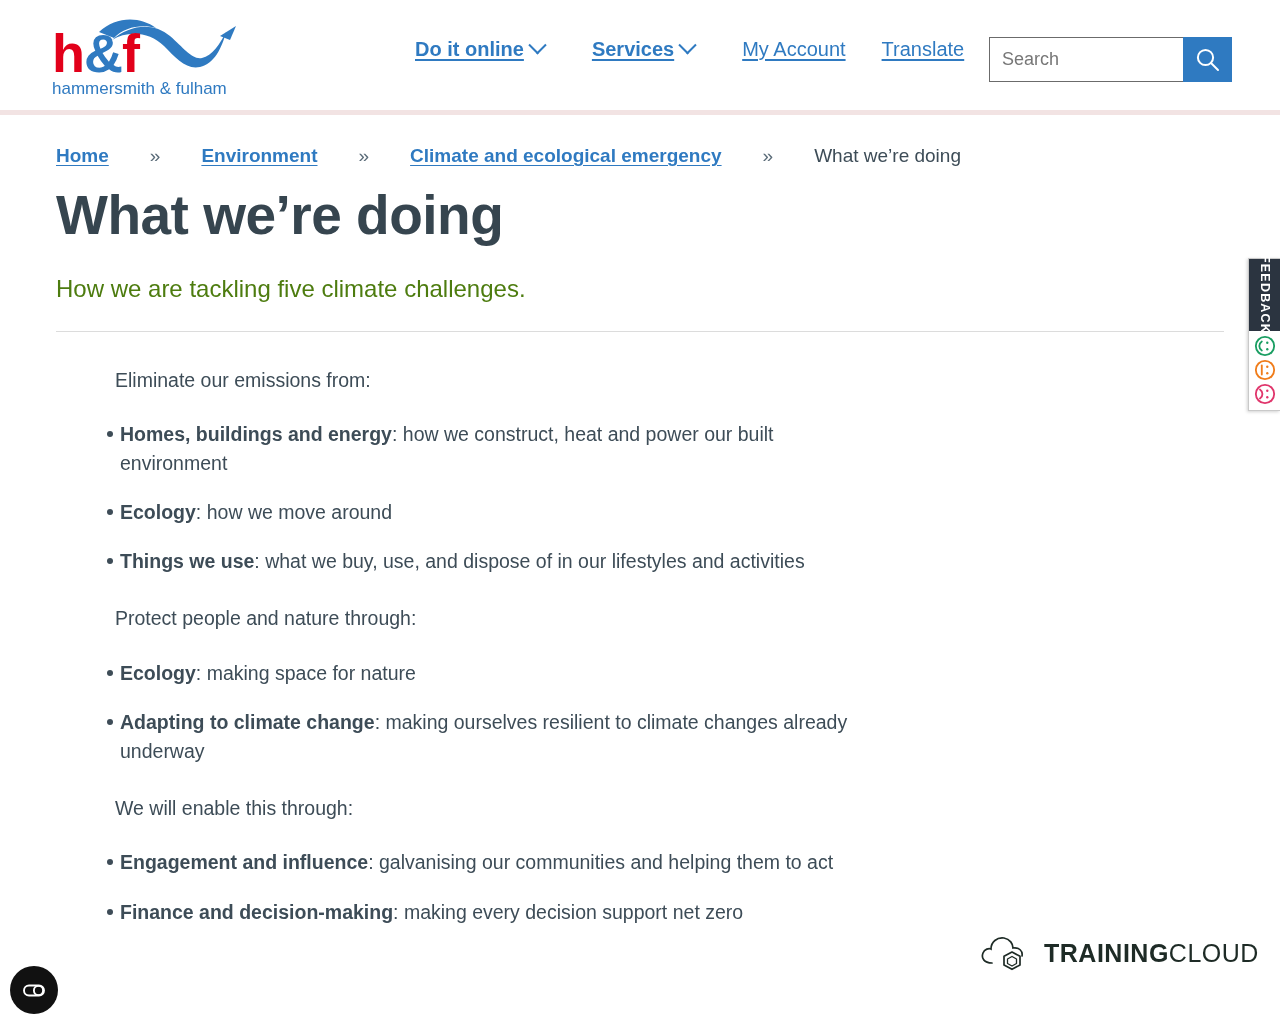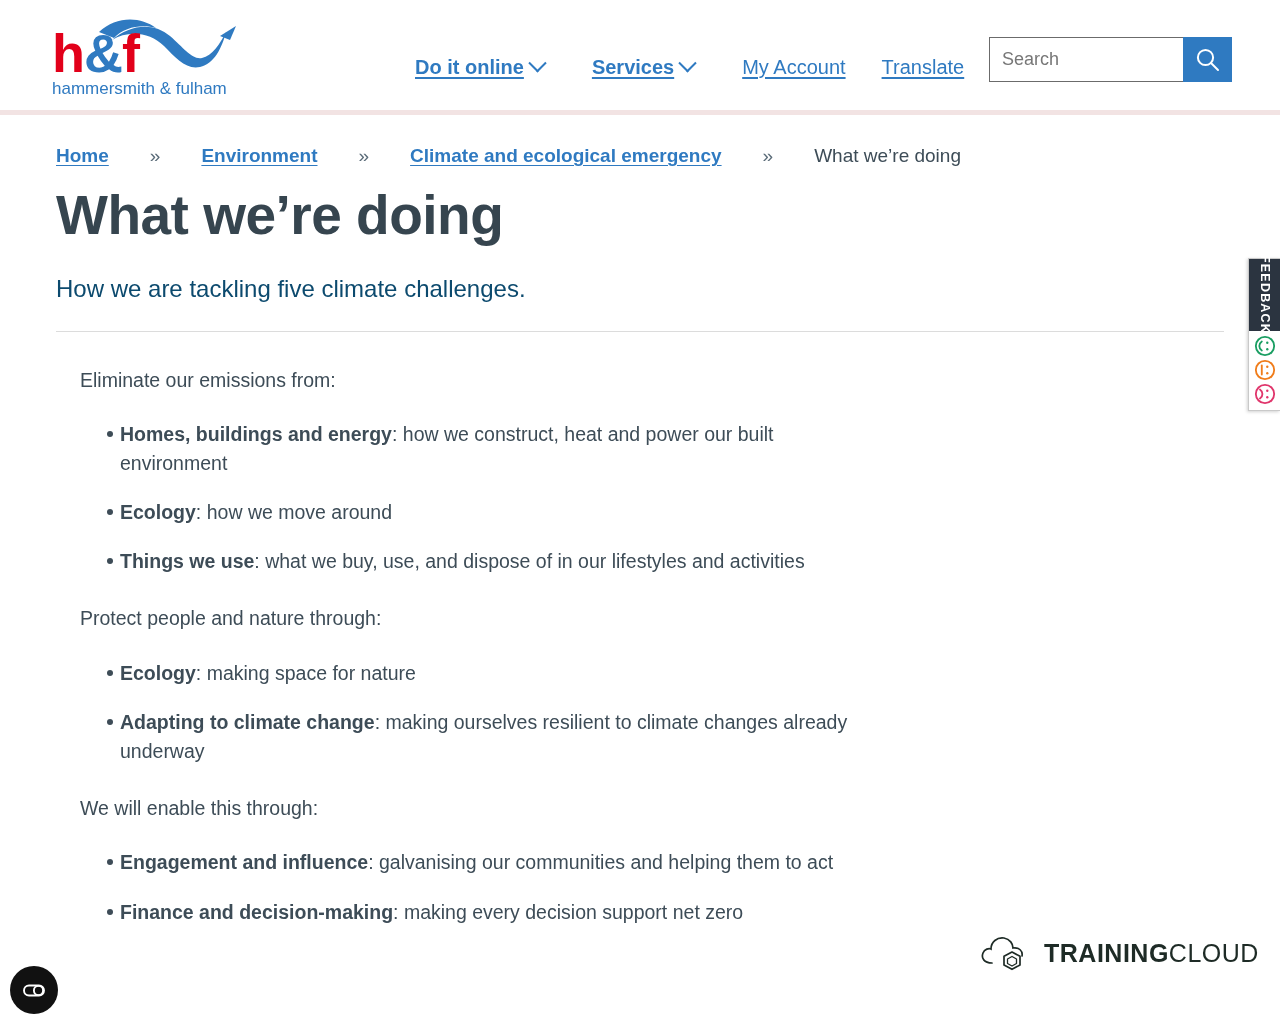--- a/index.html
+++ b/index.html
@@ -26,21 +26,21 @@
     left: 44px;
     top: 14px;
     width: 200px;
     height: 88px;
     display: block;
   }
 
   .header-nav {
     position: absolute;
     left: 415px;
-    top: 56px;
+    top: 38px;
     display: flex;
     align-items: center;
     gap: 0;
   }
   .nav-item {
     display: inline-flex;
     align-items: center;
     gap: 7px;
     color: #2f7ac1;
     font-size: 20px;
@@ -116,40 +116,40 @@
     margin: 18px 0 0 56px;
     font-size: 55px;
     line-height: 1.12;
     font-weight: bold;
     color: #36454f;
     letter-spacing: -0.5px;
   }
   .page-subtitle {
     margin: 28px 0 0 56px;
     font-size: 24px;
-    color: #0c4a6e;
+    color: #4d7c0f;
     font-weight: normal;
   }
   .title-rule {
     margin: 28px 56px 0 56px;
     height: 1px;
     background: #dcdcdc;
     border: none;
   }
 
   
   .content {
     margin: 34px 0 0 80px;
     width: 800px;
     color: #3d4c57;
     font-size: 19.5px;
     line-height: 1.47;
   }
   .content p { margin: 0 0 30px 0; }
-  .content p.tight { margin-bottom: 26px; }
+  .content p.tight { margin-bottom: 26px; margin-left: 35px; }
   .bullet-list {
     list-style: none;
     margin: 0 0 29px 0;
     padding: 0;
   }
   .bullet-list li {
     position: relative;
     padding-left: 40px;
     margin-bottom: 21px;
     line-height: 1.45;

